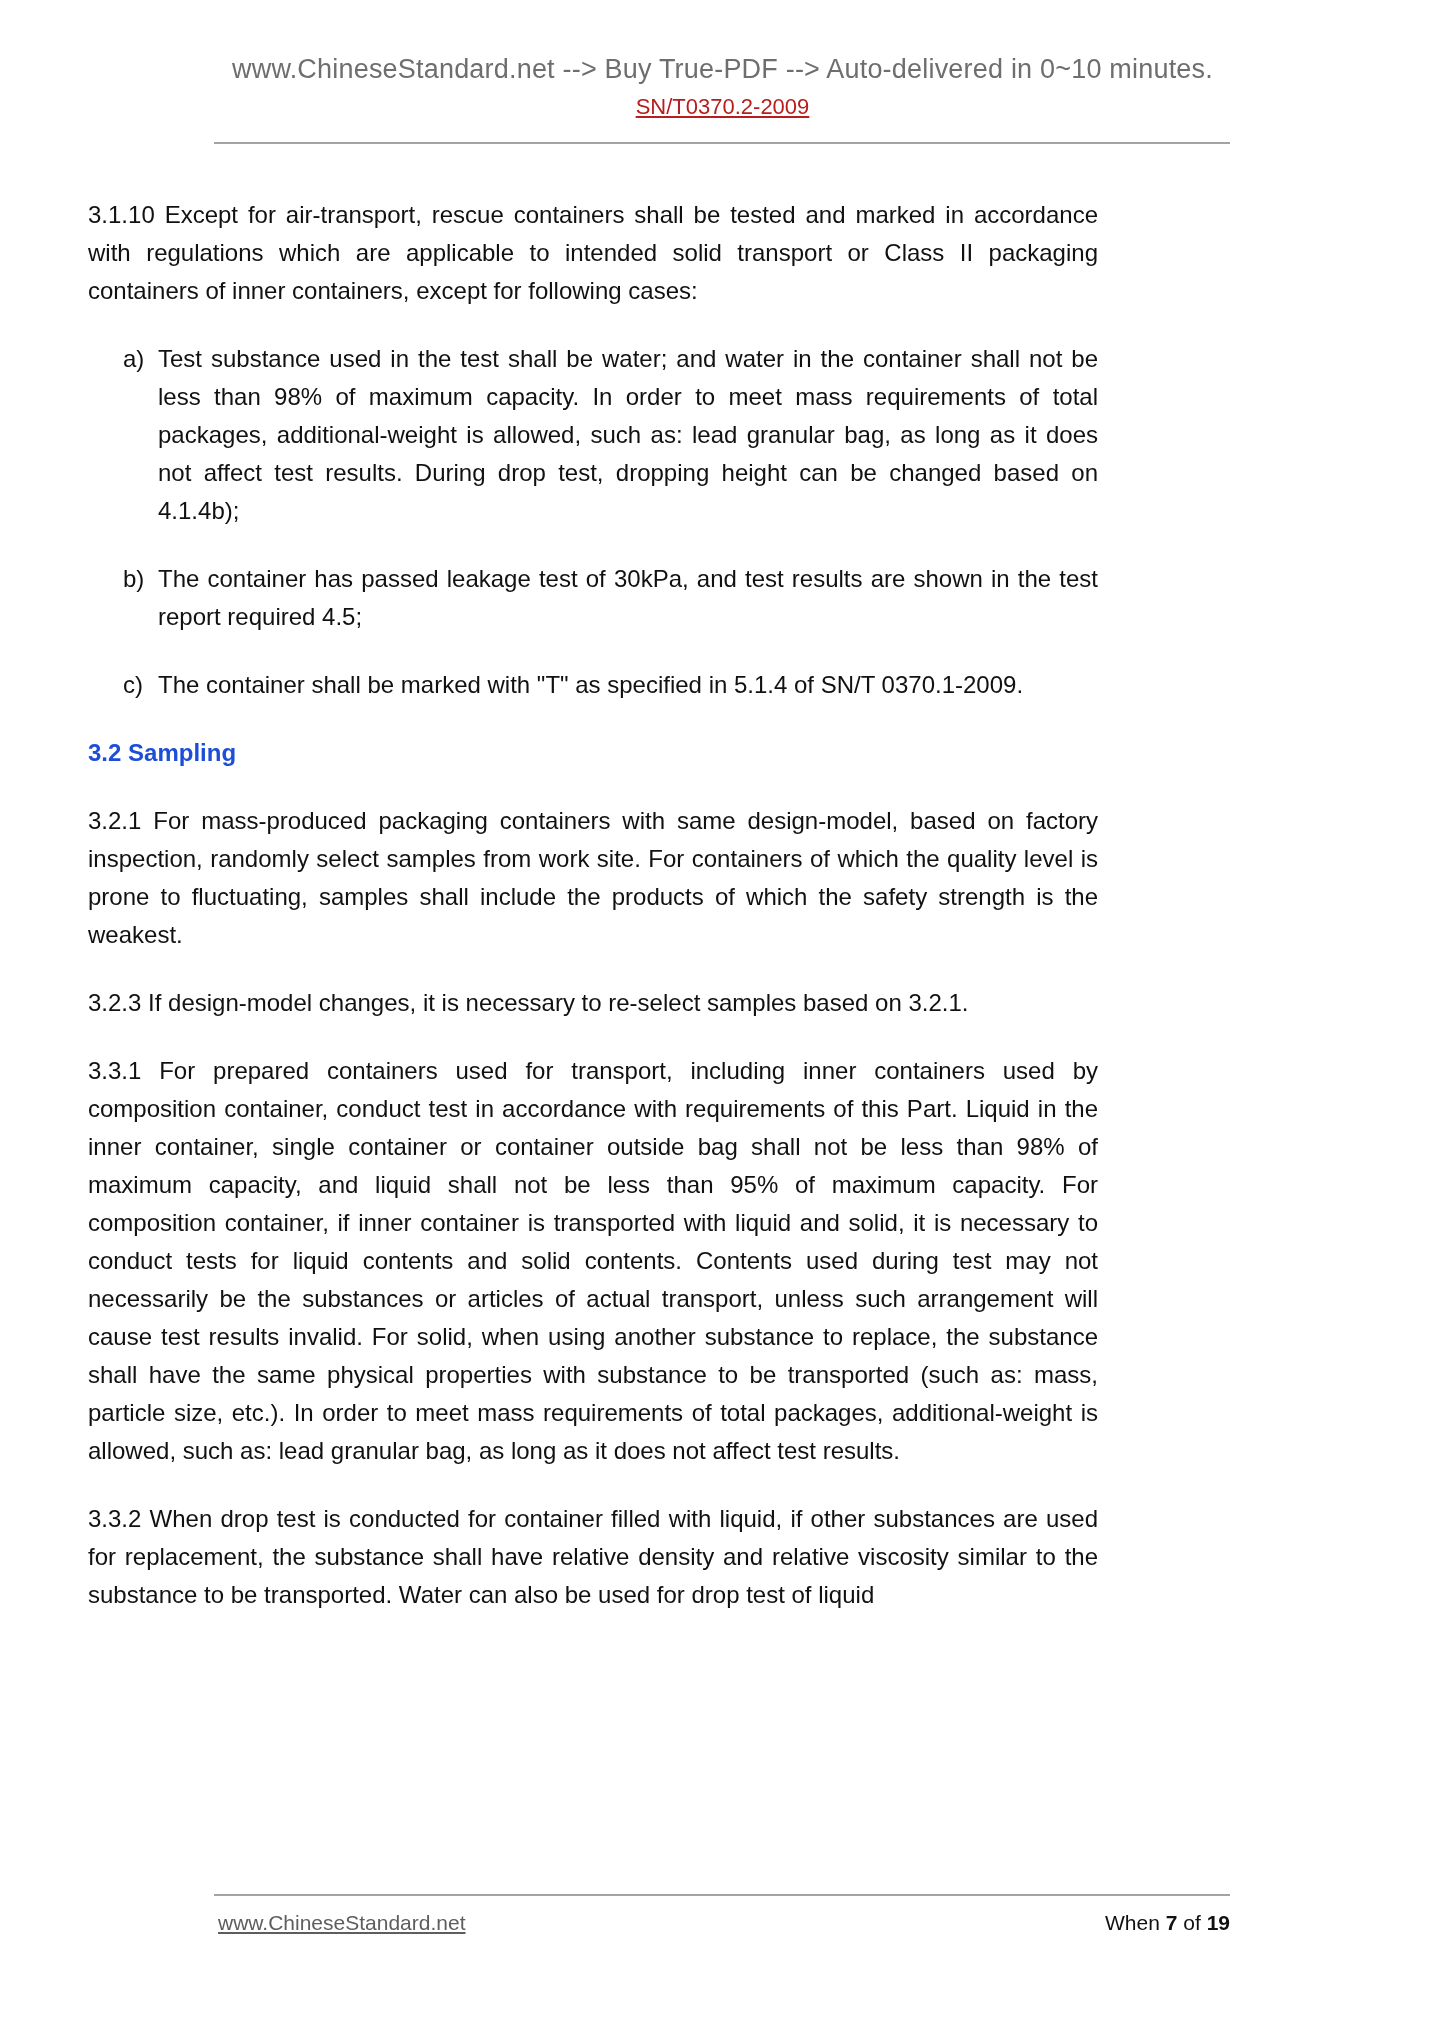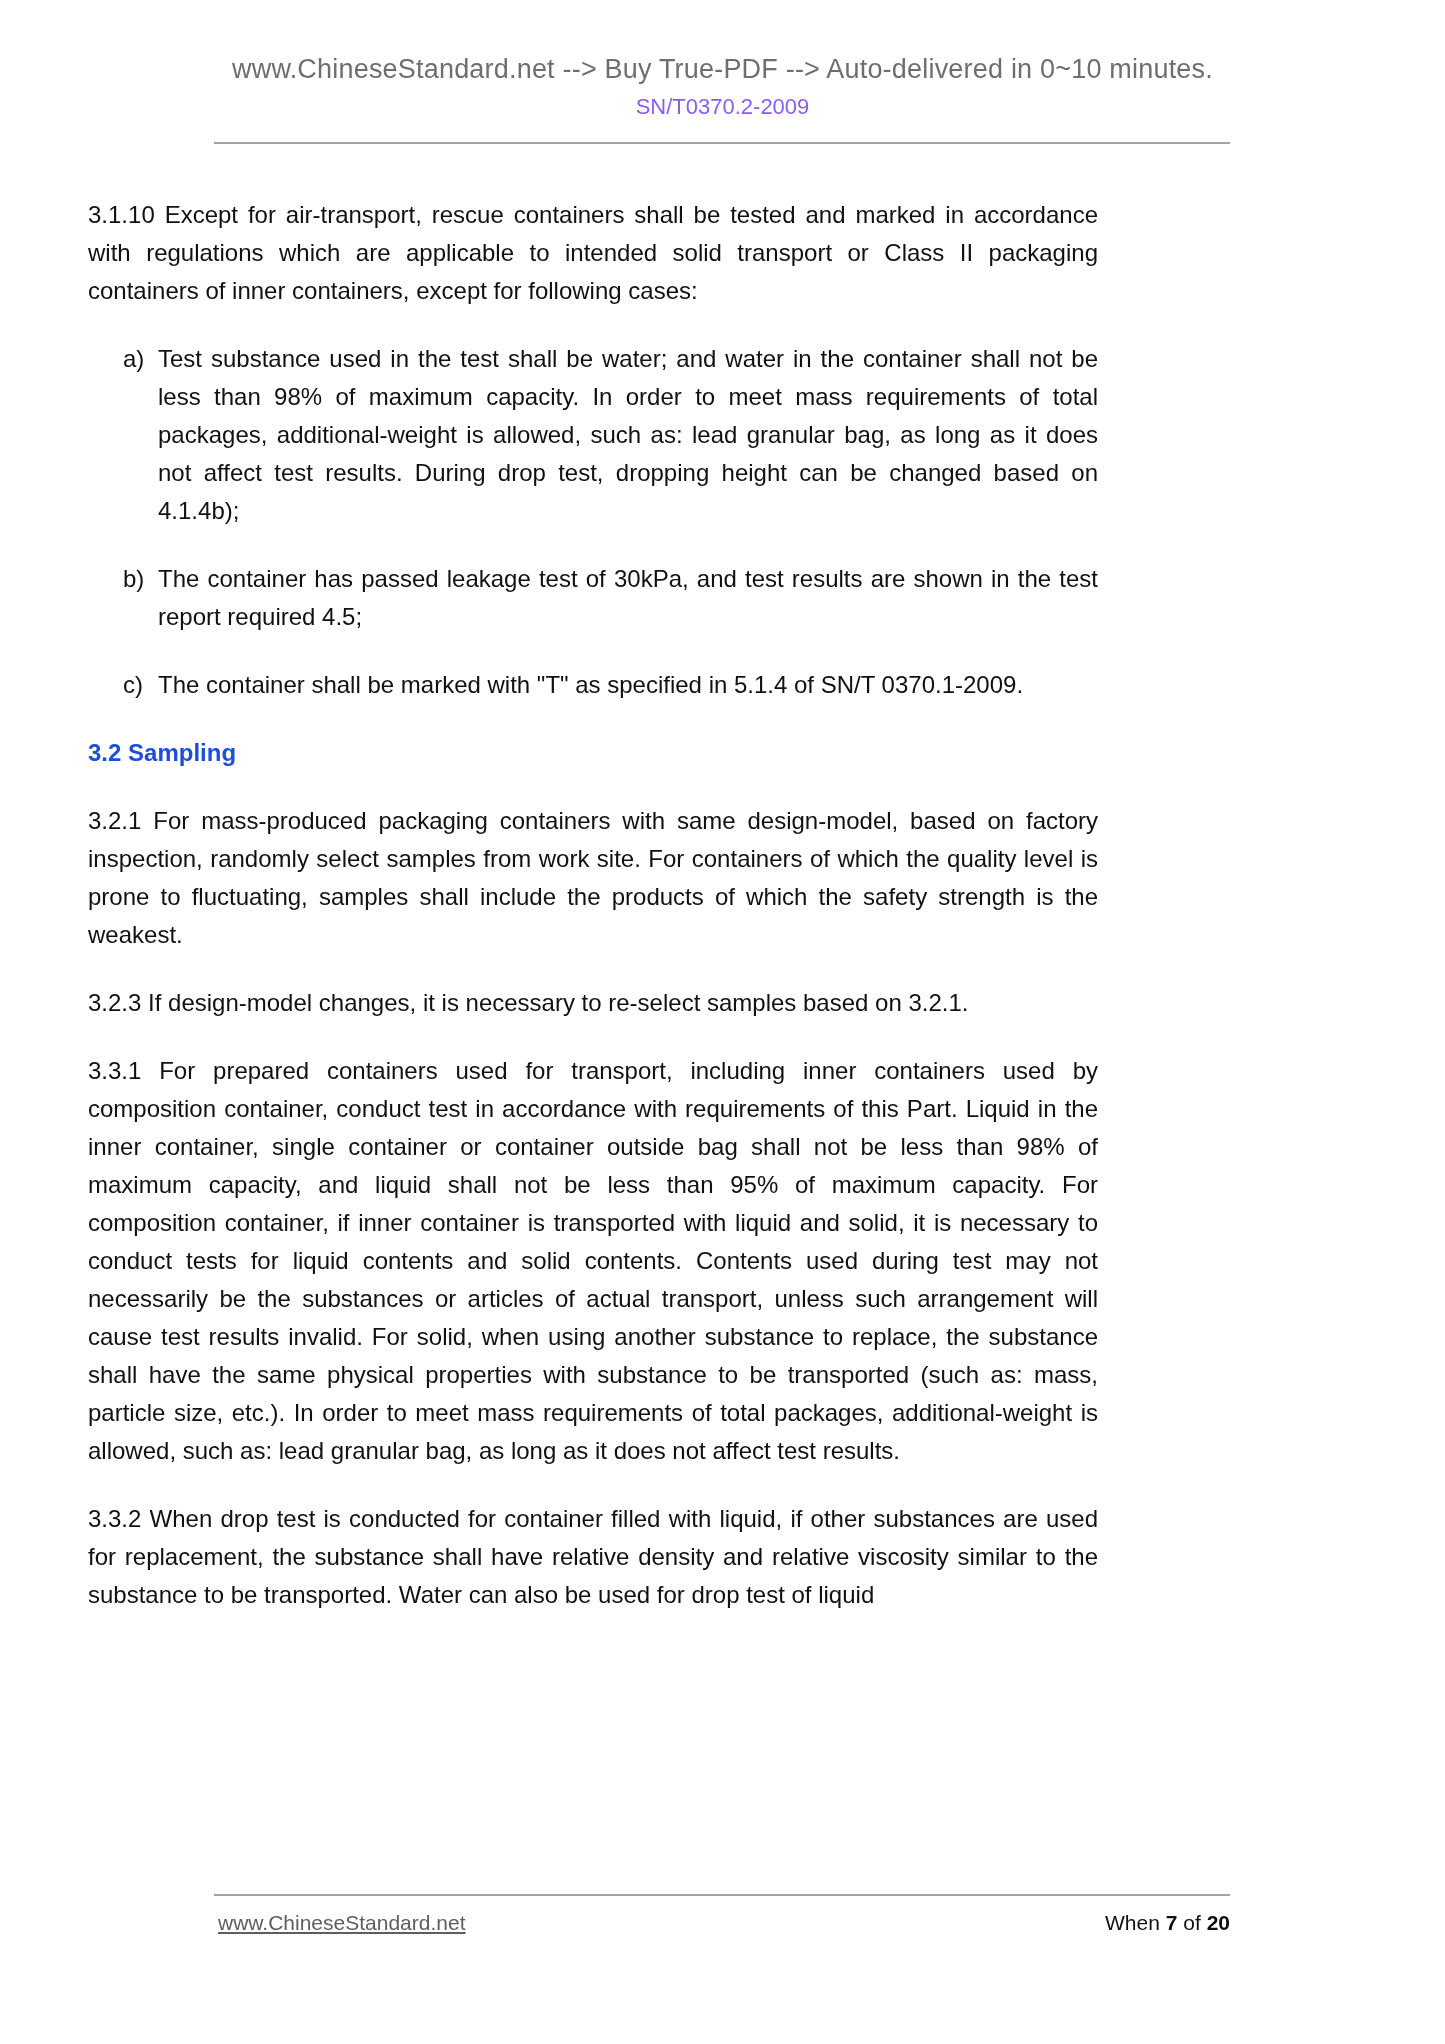--- a/index.html
+++ b/index.html
@@ -17,21 +17,22 @@
     padding-top: 52px;
     font-size: 27px;
     line-height: 34px;
     color: #6e6e6e;
     letter-spacing: 0.2px;
   }
   .docnum {
     margin-top: 7px;
     font-size: 22px;
     line-height: 28px;
-    color: #8b5cf6;
+    color: #b91c1c;
+    text-decoration: underline;
   }
   .rule {
     border: none;
     height: 2px;
     background: #a3a3a3;
   }
   .top-rule {
     margin: 21px 0 0 214px;
     width: 1016px;
   }
@@ -137,17 +138,17 @@
   </div>
 
   <hr class="rule footer-rule">
 
   <div class="footer">
     <a class="site-link">www.ChineseStandard.net</a>
     <div class="page-info">
       <span>When</span>
       <b>7</b>
       <span>of</span>
-      <b>20</b>
+      <b>19</b>
     </div>
   </div>
 
 </div>
 
 </body></html>

